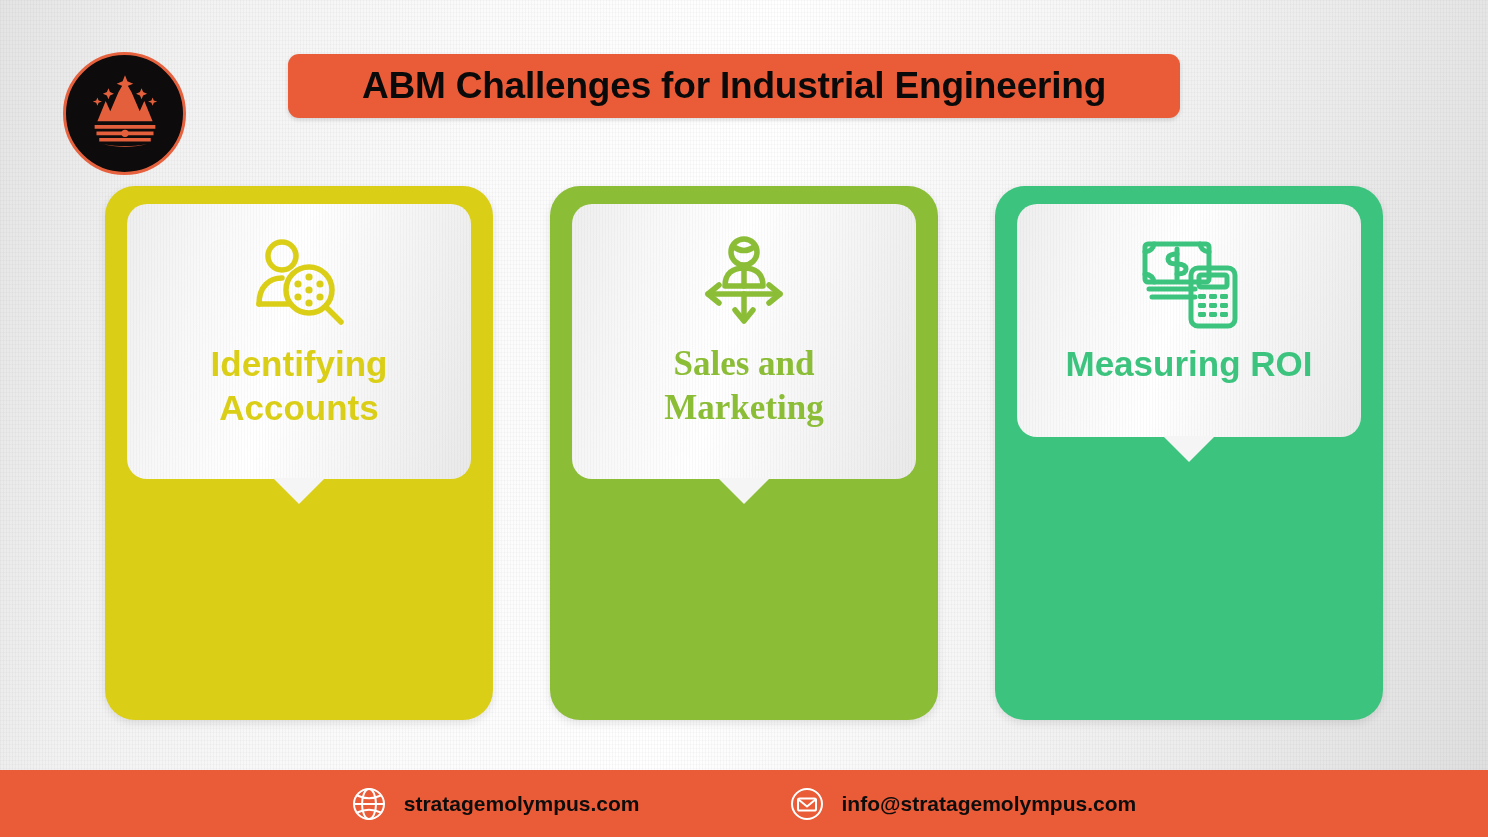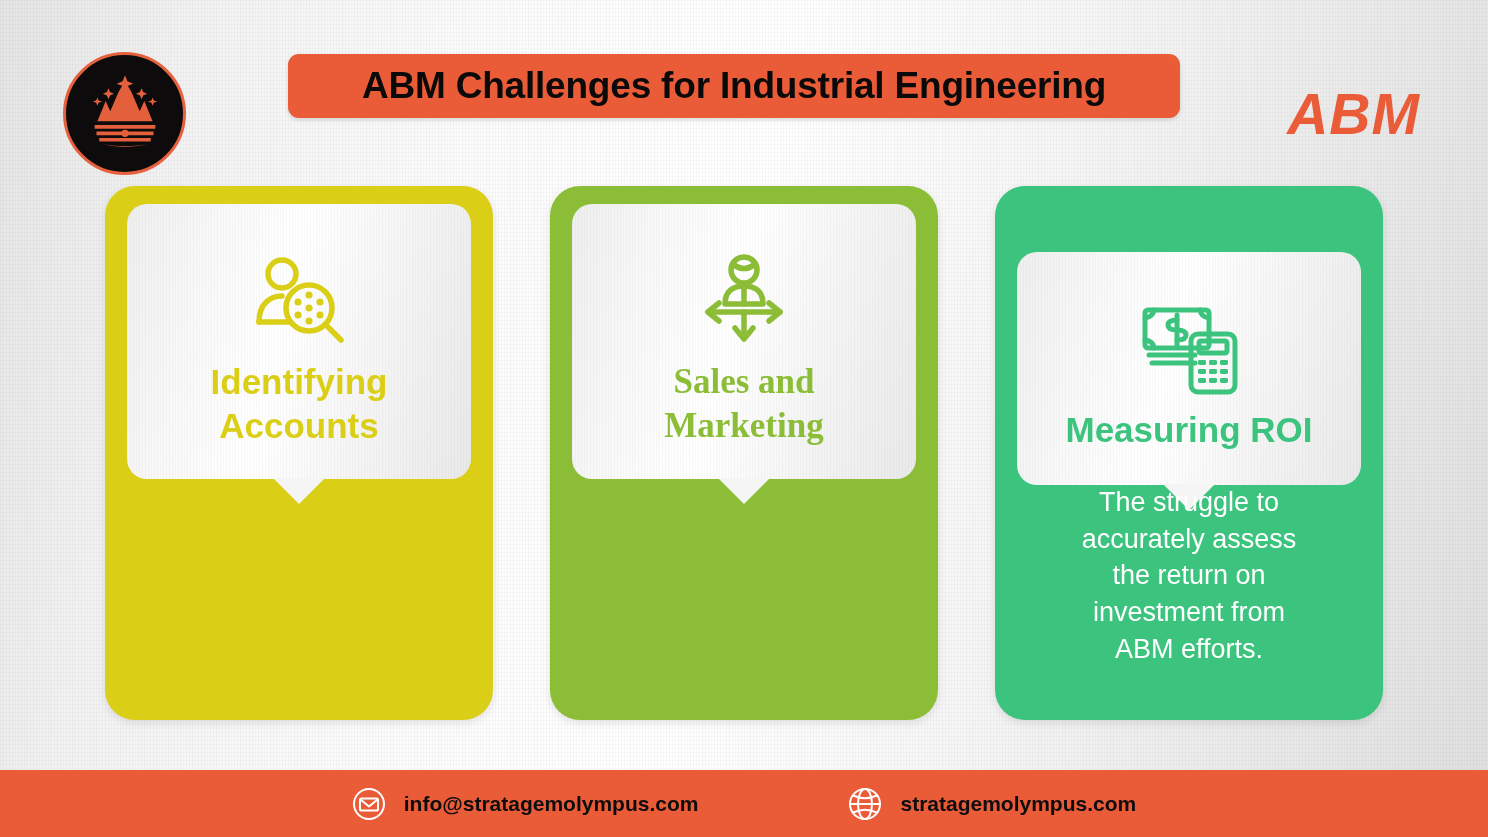--- a/index.html
+++ b/index.html
@@ -68,32 +68,32 @@
 
   .bubble {
     position:absolute; left:22px; top:18px;
     width:344px; height:275px;
     background:
       repeating-linear-gradient(90deg, rgba(0,0,0,0.022) 0px, rgba(0,0,0,0.022) 1px, rgba(255,255,255,0) 1px, rgba(255,255,255,0) 3px),
       linear-gradient(103deg,#eeeeee 0%,#f8f8f8 22%,#ffffff 45%,#f4f4f4 72%,#e9e9e9 100%);
     border-radius:20px;
     display:flex; flex-direction:column;
     align-items:center; justify-content:flex-start;
-    padding-top:40px;
+    padding-top:22px;
   }
   .bubble::after {
     content:"";
     position:absolute; left:50%; bottom:-25px;
     transform:translateX(-50%);
     width:0; height:0;
     border-left:26px solid transparent;
     border-right:26px solid transparent;
     border-top:26px solid #f5f5f5;
   }
-  .bubble.tall { height:233px;margin-top:48px; }
+  .bubble.tall { height:233px; }
 
   .card-icon { height:112px; display:flex; align-items:center; justify-content:center; }
   .card-icon svg { display:block; }
 
   .card-title {
     font-size:35px; font-weight:bold; line-height:1.26;
     text-align:center; margin-top:4px;
     white-space:pre-line;
   }
 
@@ -143,21 +143,20 @@
           <path d="M80 32 l1.3 3.2 L85 36.5 l-3.7 1.3 L80 41 l-1.3-3.2 L75 36.5 l3.7-1.3 Z"></path>
         </g>
       </svg>
     </span>
   </div>
 
   <div id="title-bar">
     <span id="title-text">ABM Challenges for Industrial Engineering</span>
   </div>
 
-  <div id="abm-mark">ABM</div>
 
   <div id="cards">
 
     <div class="card c0" style="background:#dbce16">
       <div class="bubble">
         <div class="card-icon">
           <svg width="100" height="100" viewBox="0 0 100 100" fill="none" stroke="#dbce16" stroke-width="5.5" stroke-linecap="round" stroke-linejoin="round">
             <circle cx="33" cy="24" r="14"></circle>
             <path d="M10 72 C10 54 21 46 33 46"></path>
             <path d="M10 72 h30"></path>
@@ -221,50 +220,45 @@
               <rect x="74" y="71" width="8" height="5" rx="1.4"></rect>
               <rect x="85" y="71" width="8" height="5" rx="1.4"></rect>
               <rect x="63" y="80" width="8" height="5" rx="1.4"></rect>
               <rect x="74" y="80" width="8" height="5" rx="1.4"></rect>
               <rect x="85" y="80" width="8" height="5" rx="1.4"></rect>
             </g>
           </svg>
         </div>
         <div class="card-title" style="color:#3cc47f">Measuring ROI</div>
       </div>
-      <div class="card-body">The struggle to
-accurately assess
-the return on
-investment from
-ABM efforts.</div>
     </div>
 
   </div>
 
   <div id="footer">
-
-    <div class="contact">
-      <span>
-        <svg width="34" height="34" viewBox="0 0 34 34" fill="none" stroke="#ffffff" stroke-width="2">
-          <circle cx="17" cy="17" r="15"></circle>
-          <rect x="8" y="11.5" width="18" height="12" rx="1.6"></rect>
-          <polyline points="8.5,12.5 17,19.5 25.5,12.5" stroke-linecap="round" stroke-linejoin="round"></polyline>
-        </svg>
-      </span>
-      <span class="contact-text">info@stratagemolympus.com</span>
-    </div>
 
     <div class="contact">
       <span>
         <svg width="34" height="34" viewBox="0 0 34 34" fill="none" stroke="#ffffff" stroke-width="2">
           <circle cx="17" cy="17" r="15"></circle>
           <ellipse cx="17" cy="17" rx="7" ry="15"></ellipse>
           <line x1="2" y1="17" x2="32" y2="17"></line>
           <path d="M5.2 8.5 Q17 14 28.8 8.5"></path>
           <path d="M5.2 25.5 Q17 20 28.8 25.5"></path>
         </svg>
       </span>
       <span class="contact-text">stratagemolympus.com</span>
     </div>
 
+    <div class="contact">
+      <span>
+        <svg width="34" height="34" viewBox="0 0 34 34" fill="none" stroke="#ffffff" stroke-width="2">
+          <circle cx="17" cy="17" r="15"></circle>
+          <rect x="8" y="11.5" width="18" height="12" rx="1.6"></rect>
+          <polyline points="8.5,12.5 17,19.5 25.5,12.5" stroke-linecap="round" stroke-linejoin="round"></polyline>
+        </svg>
+      </span>
+      <span class="contact-text">info@stratagemolympus.com</span>
+    </div>
+
   </div>
 
 </div>
 
 </body></html>

